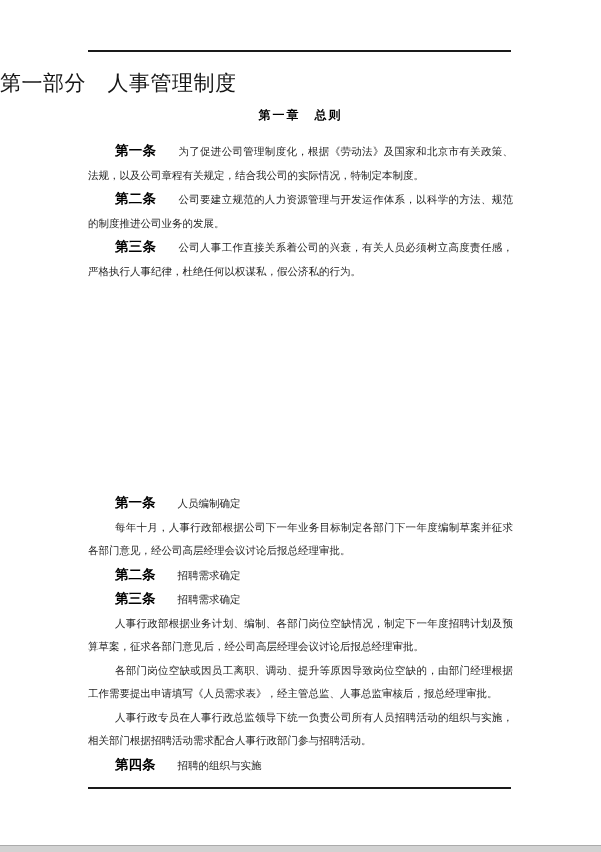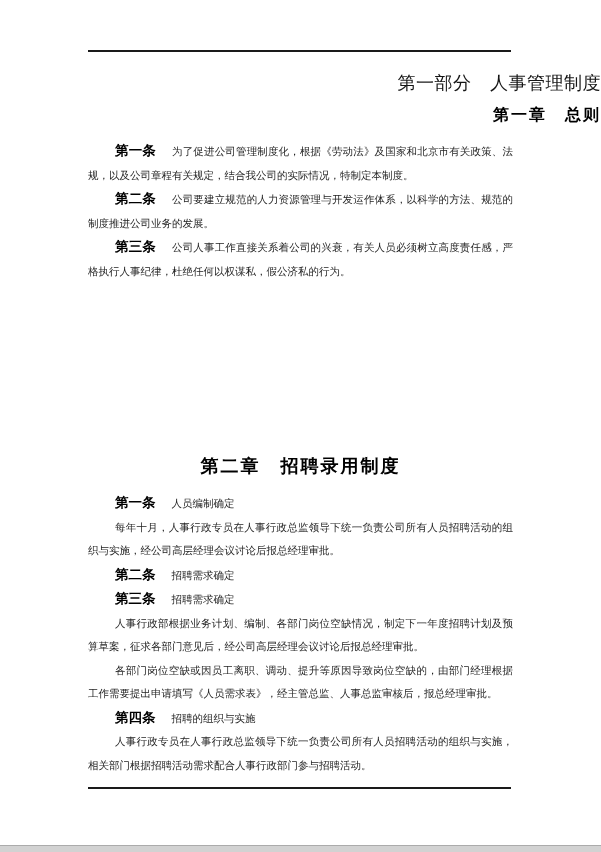--- a/index.html
+++ b/index.html
@@ -24,44 +24,43 @@
     background: #1a1a1a;
   }
   .header-rule { top: 50px; }
   .footer-rule { top: 787px; }
   .doc-title {
     position: absolute;
     top: 73px;
     left: 0;
     width: 601px;
     margin: 0;
-    text-align: right;
+    text-align: left;
     font-family: "Liberation Serif", "DejaVu Serif", serif;
     font-weight: 400;
-    font-size: 18px;
+    font-size: 21px;
     line-height: 20px;
     color: #151515;
     letter-spacing: 0.5px;
   }
   .ch-heading {
     position: absolute;
     left: 0;
     width: 601px;
     margin: 0;
     text-align: center;
     font-family: "Liberation Sans", "DejaVu Sans", sans-serif;
     font-weight: 700;
     color: #000000;
   }
   .ch1-heading {
     top: 106px;
-    font-size: 16px;
+    font-size: 12px;
     line-height: 18px;
     letter-spacing: 2px;
-    text-align: right;
   }
   .ch2-heading {
     top: 456px;
     font-size: 18px;
     line-height: 20px;
     letter-spacing: 2px;
   }
   .body-block {
     position: absolute;
     left: 88px;
@@ -76,21 +75,21 @@
   .body-block p {
     margin: 0;
     text-indent: 27px;
     line-height: 23.5px;
   }
   .art-label {
     font-family: "Liberation Sans", "DejaVu Sans", sans-serif;
     font-weight: 700;
     font-size: 13.5px;
     color: #000000;
-    margin-right: 16px;
+    margin-right: 22px;
   }
   .page-bottom-edge {
     position: absolute;
     left: 0;
     bottom: 0;
     width: 601px;
     height: 6px;
     background: #d2d2d2;
     border-top: 1px solid #ababab;
   }
@@ -105,30 +104,29 @@
   <h1 class="doc-title">第一部分　人事管理制度</h1>
 
   <h2 class="ch-heading ch1-heading">第一章　总则</h2>
 
   <div class="body-block ch1-body">
     <p><span class="art-label">第一条</span><span>为了促进公司管理制度化，根据《劳动法》及国家和北京市有关政策、法规，以及公司章程有关规定，结合我公司的实际情况，特制定本制度。</span></p>
     <p><span class="art-label">第二条</span><span>公司要建立规范的人力资源管理与开发运作体系，以科学的方法、规范的制度推进公司业务的发展。</span></p>
     <p><span class="art-label">第三条</span><span>公司人事工作直接关系着公司的兴衰，有关人员必须树立高度责任感，严格执行人事纪律，杜绝任何以权谋私，假公济私的行为。</span></p>
   </div>
 
-  <h2 class="ch-heading ch2-heading">第二章　招聘录用制度</h2>
 
   <div class="body-block ch2-body">
     <p><span class="art-label">第一条</span><span>人员编制确定</span></p>
-    <p>每年十月，人事行政专员在人事行政总监领导下统一负责公司所有人员招聘活动的组织与实施，经公司高层经理会议讨论后报总经理审批。</p>
+    <p>每年十月，人事行政部根据公司下一年业务目标制定各部门下一年度编制草案并征求各部门意见，经公司高层经理会议讨论后报总经理审批。</p>
     <p><span class="art-label">第二条</span><span>招聘需求确定</span></p>
     <p><span class="art-label">第三条</span><span>招聘需求确定</span></p>
     <p>人事行政部根据业务计划、编制、各部门岗位空缺情况，制定下一年度招聘计划及预算草案，征求各部门意见后，经公司高层经理会议讨论后报总经理审批。</p>
     <p>各部门岗位空缺或因员工离职、调动、提升等原因导致岗位空缺的，由部门经理根据工作需要提出申请填写《人员需求表》，经主管总监、人事总监审核后，报总经理审批。</p>
+    <p>人事行政专员在人事行政总监领导下统一负责公司所有人员招聘活动的组织与实施，相关部门根据招聘活动需求配合人事行政部门参与招聘活动。</p>
     <p><span class="art-label">第四条</span><span>招聘的组织与实施</span></p>
-    <p>人事行政专员在人事行政总监领导下统一负责公司所有人员招聘活动的组织与实施，相关部门根据招聘活动需求配合人事行政部门参与招聘活动。</p>
   </div>
 
   <div class="rule footer-rule"></div>
 
   <div class="page-bottom-edge"></div>
 
 </div>
 
 </body></html>

